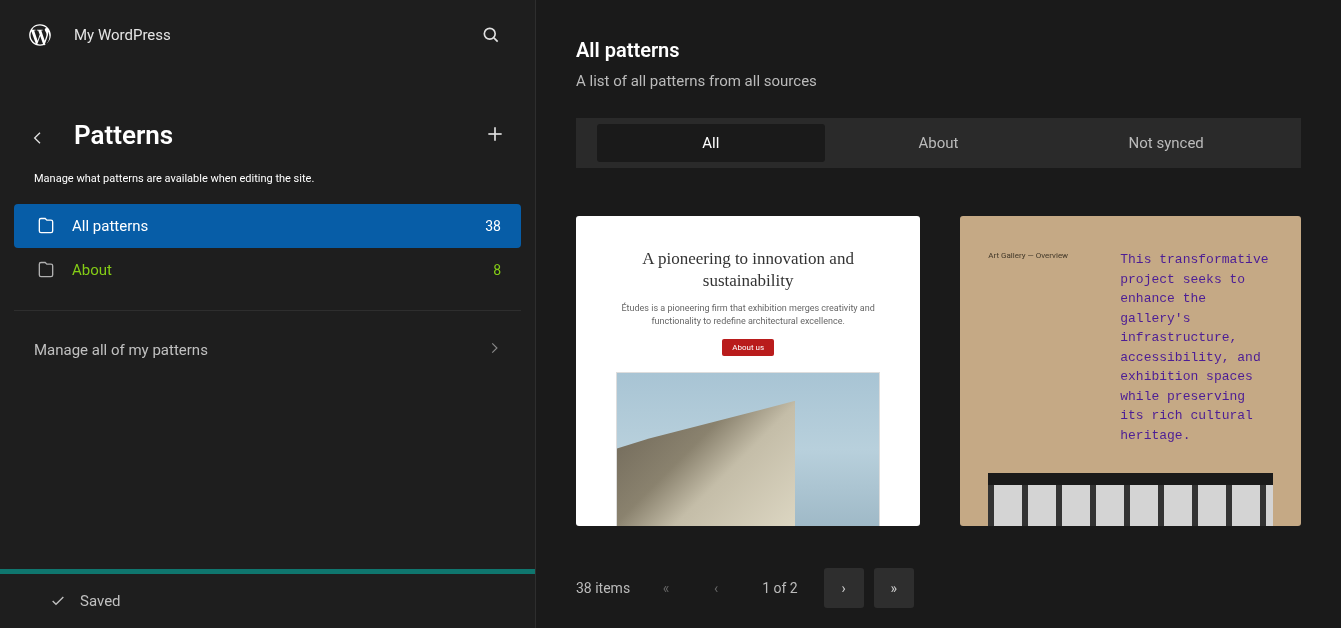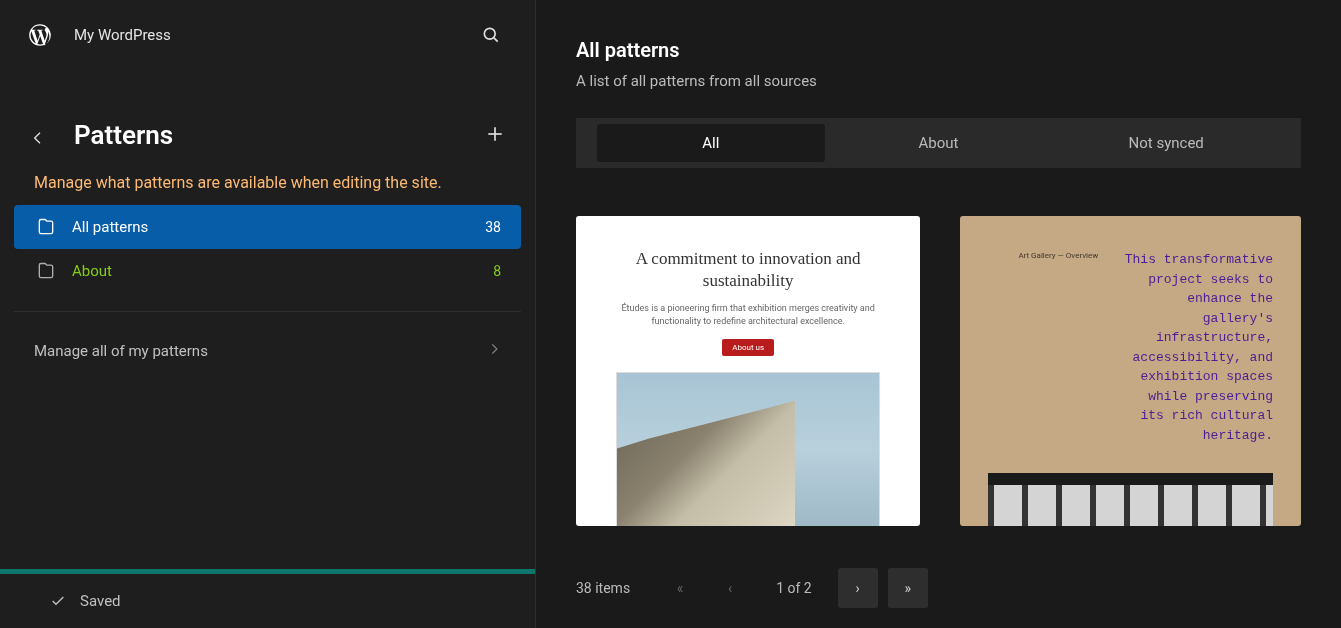--- a/index.html
+++ b/index.html
@@ -34,24 +34,24 @@
 .search-btn { margin-left: auto; width: 36px; height: 36px; display:flex;align-items:center;justify-content:center; cursor:pointer; }
 .section-hdr {
   display: flex;
   align-items: flex-end;
   padding: 50px 30px 20px;
 }
 .back-chevron { width:24px; cursor:pointer; }
 .section-title { font-size: 26px; font-weight:600; margin-left: 20px; color:#fff; }
 .add-btn { margin-left:auto; cursor:pointer; font-size: 24px; }
 .section-desc {
-  padding: 0 34px 9px;
-  font-size: 16px;
+  padding: 0 34px 16px;
+  font-size: 11px;
   line-height: 1.6;
-  color: #fdba74;
+  color: #ffffff;
 }
 .nav-list { padding: 0 14px; }
 .nav-item {
   display:flex;
   align-items:center;
   padding: 12px 20px;
   border-radius:4px;
   cursor:pointer;
   font-size:15px;
   color:#84cc16;
@@ -125,21 +125,20 @@
   overflow:hidden;
 }
 .pattern-card {
   width:390px;
   height:310px;
   border-radius:3px;
   overflow:hidden;
   cursor:pointer;
   display:flex;
   flex-direction:column;
-  text-align:right;
 }
 
 .card1 { background:#fff; color:#222; text-align:center; padding:32px 40px 0;}
 .c1-title { font-family: Georgia, serif; font-size:17px; line-height:1.3; color:#333; }
 .c1-sub { font-size:9px; color:#666; margin:10px auto 8px; line-height:1.4; max-width: 260px; }
 .c1-btn { display:inline-block; background:#b91c1c; color:#fff; font-size:8px; padding:4px 10px; border-radius:2px; margin-bottom:16px;}
 .c1-img { flex:1; background:linear-gradient(180deg,#a8c4d4 0%,#b8d0dc 50%,#9fb9c7 100%); position:relative; border:1px solid #ddd; border-bottom:none;}
 .c1-img::before { content:''; position:absolute; left:0; bottom:0; width:68%; height:82%;
   background:linear-gradient(135deg,#6b6355 0%,#8a826e 40%,#c4bda8 60%,#dcd6c2 100%);
   clip-path: polygon(0% 100%, 0% 38%, 18% 30%, 100% 0%, 100% 100%);
@@ -152,21 +151,21 @@
 .c2-img { margin-top:28px; flex:1; background:#1a1a1a; position:relative; }
 .c2-img::before { content:''; position:absolute; inset:12px 0 0 0;
   background: repeating-linear-gradient(90deg,#333 0 6px,#d4d4d4 6px 34px),
               repeating-linear-gradient(0deg,transparent 0 18px,#2a2a2a 18px 24px);
 }
 
 .footer-bar {
   display:flex;
   align-items:center;
   padding: 12px 40px 20px;
-  gap:30px;
+  gap:16px;
   font-size:14px;
   color:#bbb;
 }
 .pager { display:flex; align-items:center; gap:10px; }
 .page-btn { width:40px; height:40px; display:flex;align-items:center;justify-content:center; cursor:pointer; border-radius:3px; color:#ccc; font-size:14px; }
 .page-btn.disabled { color:#666; cursor:default; }
 .page-btn.enabled { background:#2e2e2e; }
 .page-indicator { padding:0 16px; }
 </style>
 </head>
@@ -254,21 +253,21 @@
   <div class="filter-row">
     <div class="filter-tabs">
       <div class="filter-tab active">All</div>
       <div class="filter-tab">About</div>
       <div class="filter-tab">Not synced</div>
     </div>
   </div>
 
   <div class="pattern-grid">
     <div class="pattern-card card1">
-      <div class="c1-title">A commitment to innovation and sustainability</div>
+      <div class="c1-title">A pioneering to innovation and sustainability</div>
       <div class="c1-sub">Études is a pioneering firm that exhibition merges creativity and functionality to redefine architectural excellence.</div>
       <div><span class="c1-btn">About us</span></div>
       <div class="c1-img"></div>
     </div>
     <div class="pattern-card card2">
       <div class="c2-row">
         <div class="c2-label">Art Gallery — Overview</div>
         <div class="c2-text">This transformative project seeks to enhance the gallery's infrastructure, accessibility, and exhibition spaces while preserving its rich cultural heritage.</div>
       </div>
       <div class="c2-img"></div>

